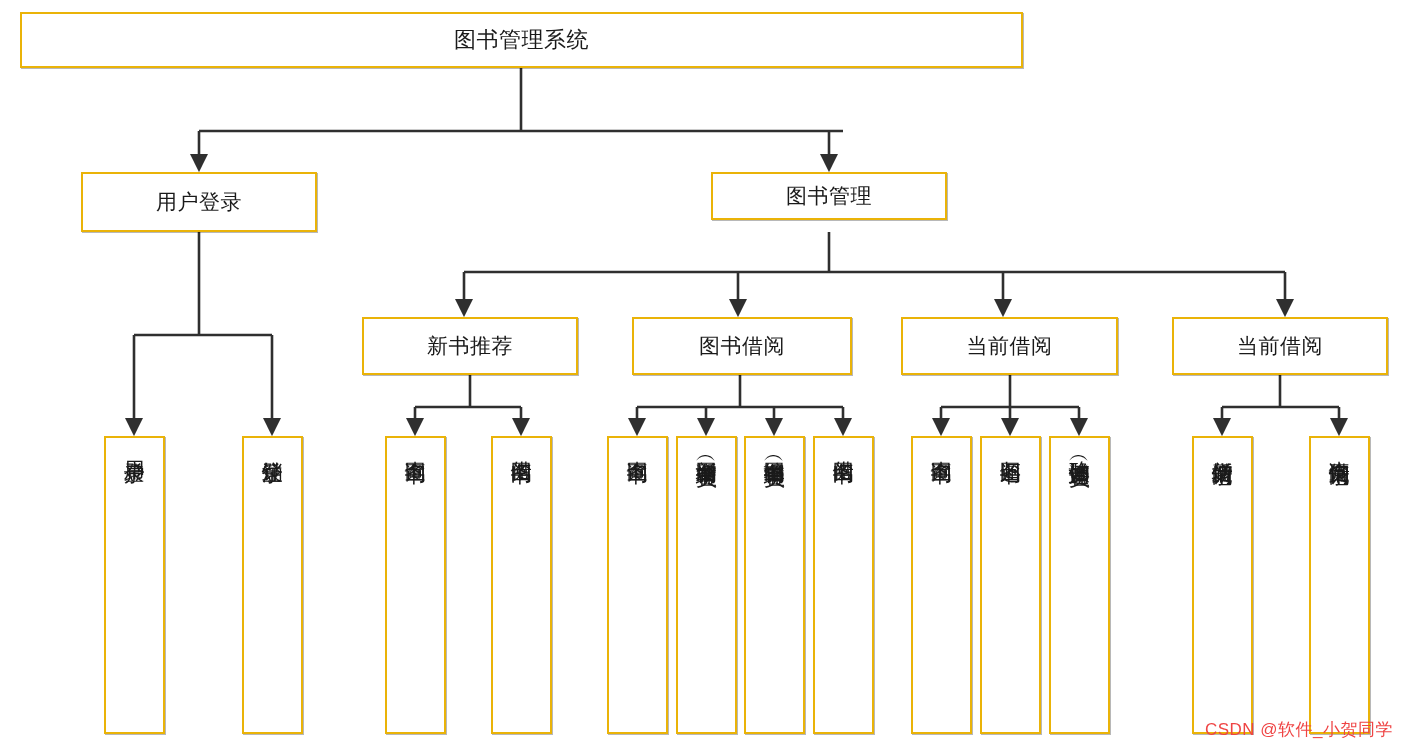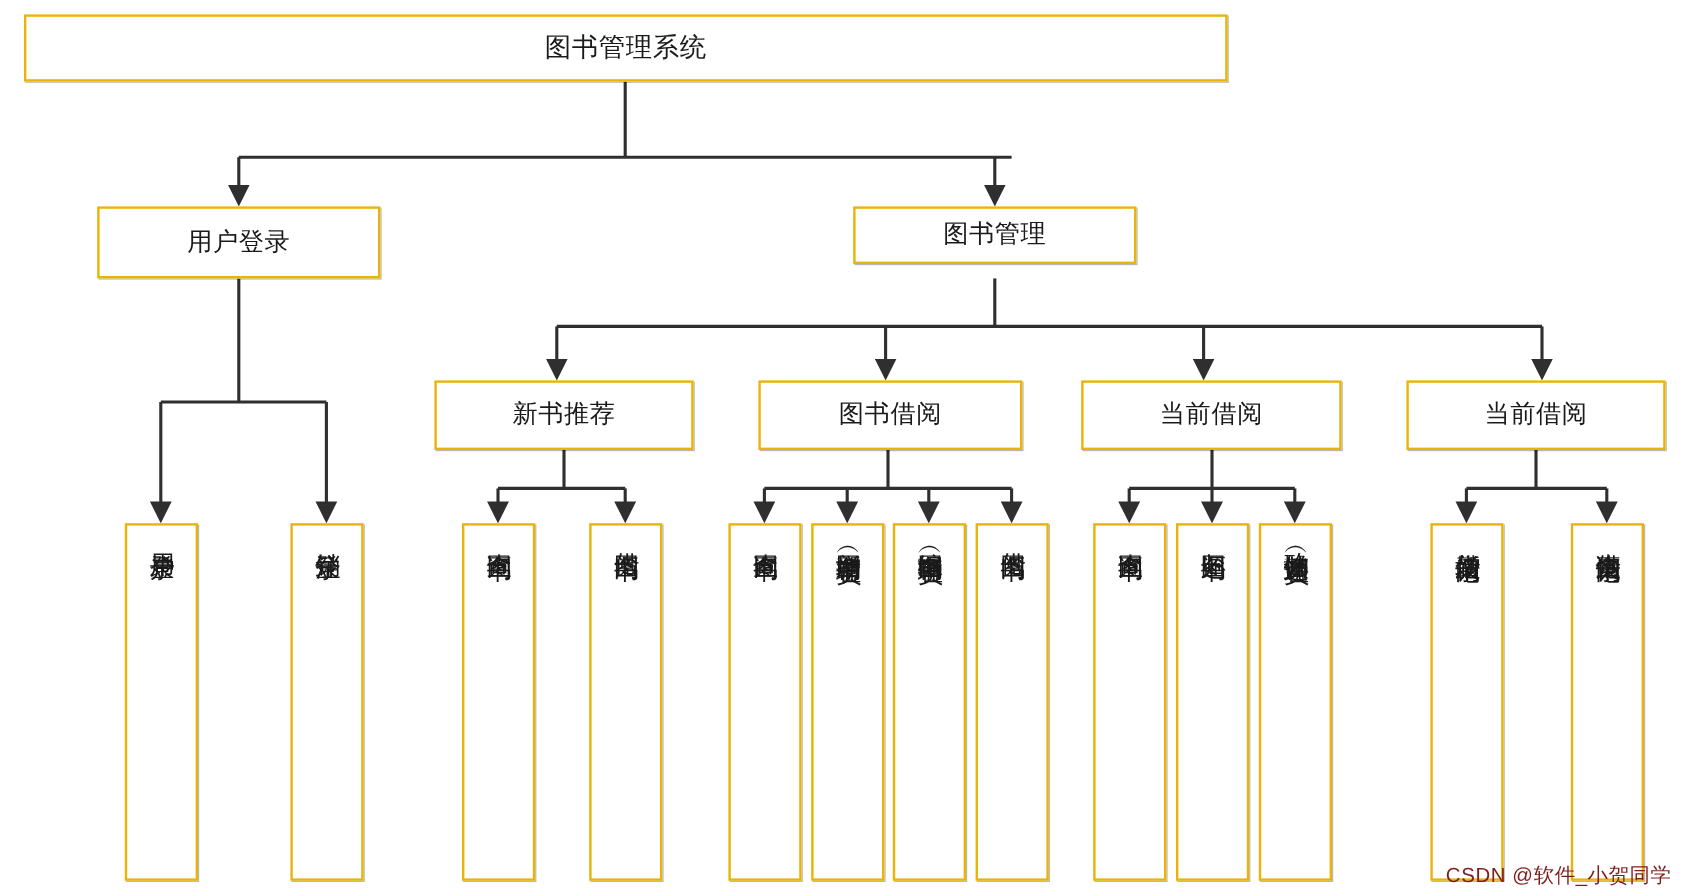--- a/index.html
+++ b/index.html
@@ -64,21 +64,21 @@
     max-height: 290px;
   }
   .node.root .node-label {
     font-size: 22px;
   }
   #watermark {
     position: absolute;
     right: 12px;
     bottom: 6px;
     font-size: 17px;
-    color: #7f1d1d;
+    color: #ef4444;
     letter-spacing: 0.5px;
     white-space: nowrap;
     user-select: none;
   }
 </style>
 </head>
 <body>
 
 <div id="diagram-root">
 

